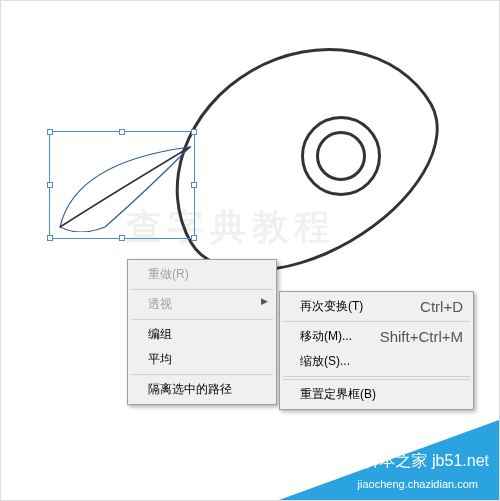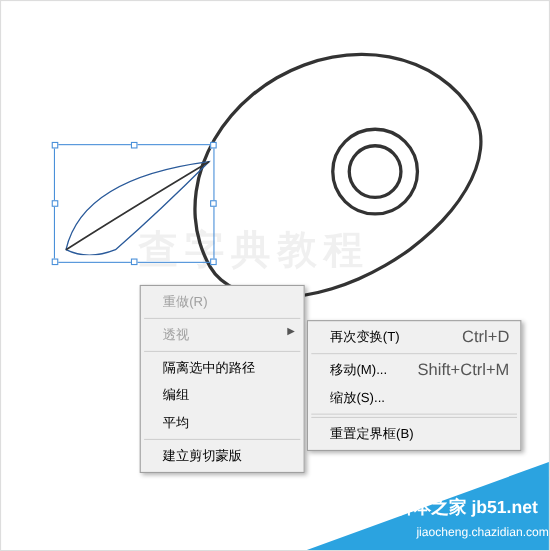--- a/index.html
+++ b/index.html
@@ -20,22 +20,22 @@
 .menu2{top:290px;left:278px;width:195px}
 .mi{padding:4px 20px 4px 18px;color:#000;cursor:default;position:relative;white-space:nowrap}
 .mi.disabled{color:#a0a0a0}
 .mi.hl{background:#cde8ff}
 .mi.sub::after{content:"▶";position:absolute;right:6px;font-size:9px;color:#555}
 .sep{height:1px;background:#d0d0d0;margin:2px 1px}
 .sc{position:absolute;right:8px;color:#555;font-size:15px}
 .arrow{position:absolute;top:370px;left:225px;width:40px;height:2px;background:red;transform:rotate(30deg)}
 .arrow::after{content:"";position:absolute;right:-2px;top:-4px;border-left:10px solid red;border-top:5px solid transparent;border-bottom:5px solid transparent}
 .triangle{position:absolute;bottom:0;right:0;width:0;height:0;border-right:220px solid #2ba3e0;border-top:80px solid transparent}
-.wm1{position:absolute;bottom:28px;right:10px;color:#fff;font-size:16px;font-weight:bold;z-index:5}
-.wm2{position:absolute;bottom:10px;right:0;color:#fff;font-size:11px;z-index:5}
+.wm1{position:absolute;bottom:28px;right:10px;color:#fff;font-size:16px;font-weight:normal;z-index:5}
+.wm2{position:absolute;bottom:10px;right:21px;color:#fff;font-size:11px;z-index:5}
 .wm-bg{position:absolute;top:50%;left:50%;transform:translate(-50%,-50%);font-size:36px;color:rgba(0,0,0,.06);font-weight:bold;letter-spacing:6px;pointer-events:none}
 </style>
 </head>
 <body>
 
 <div class="canvas">
   <div class="wm-bg">查字典教程网</div>
 
   <div class="rocket">
     <div class="rocket-body"></div>
@@ -60,25 +60,24 @@
   </div>
 
   <div class="arrow"></div>
 </div>
 
 <div class="menu menu1">
   <div class="mi disabled">重做(R)</div>
   <div class="sep"></div>
   <div class="mi disabled sub">透视</div>
   <div class="sep"></div>
-  <div class="mi">隔离选中的路径</div>
   <div class="mi">编组</div>
   <div class="mi">平均</div>
   <div class="sep"></div>
-  <div class="mi">建立剪切蒙版</div>
+  <div class="mi">隔离选中的路径</div>
 
 </div>
 
 <div class="menu menu2">
   <div class="mi"><span>再次变换(T)</span><span class="sc">Ctrl+D</span></div>
   <div class="sep"></div>
   <div class="mi"><span>移动(M)...</span><span class="sc">Shift+Ctrl+M</span></div>
   <div class="mi">缩放(S)...</div>
   <div class="sep"></div>
   <div class="sep"></div>

